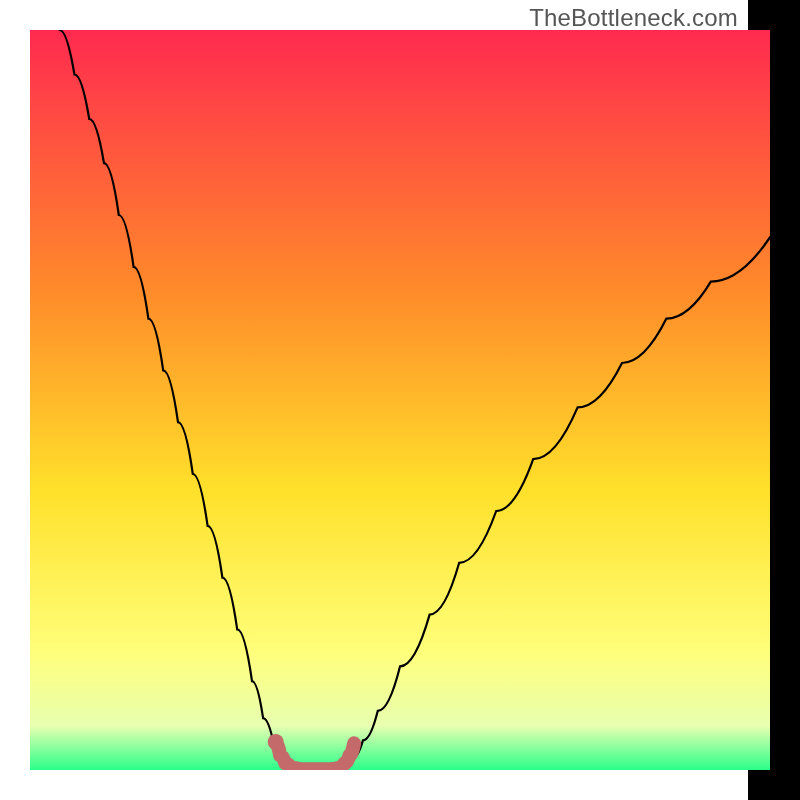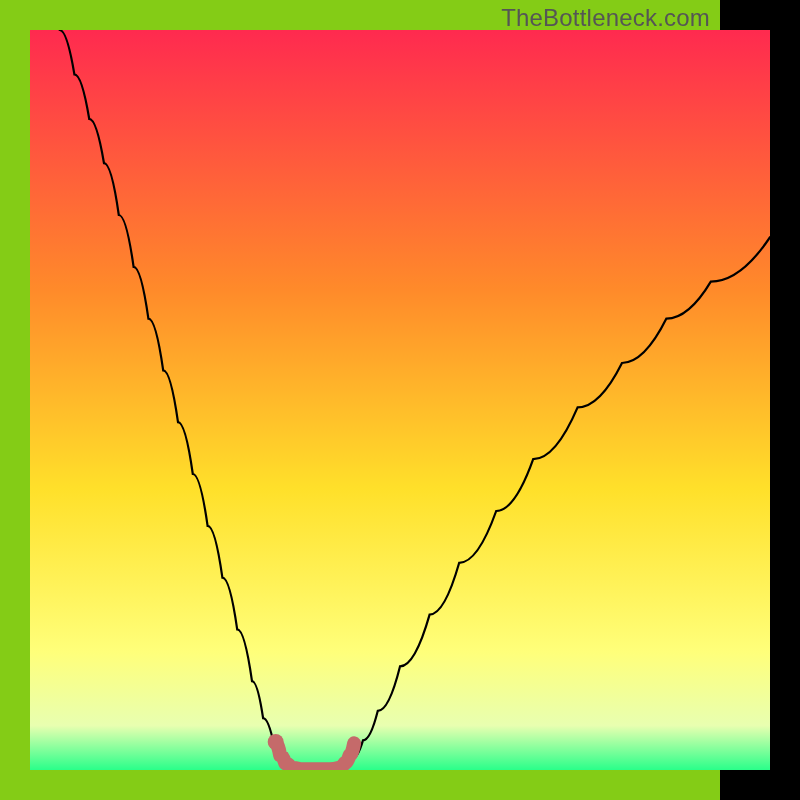--- a/index.html
+++ b/index.html
@@ -9,21 +9,22 @@
     height: 800px;
     background: #000;
     overflow: hidden;
     font-family: Arial, Helvetica, sans-serif;
   }
   .frame {
     position: absolute;
     left: 0; top: 0;
     width: 720px;
     height: 800px;
-    background: #84cc16;
+    background: #ffffff;
+    padding-left: 28px;
   }
   .plot-area {
     position: absolute;
     left: 30px;
     top: 30px;
     width: 740px;
     height: 740px;
     overflow: hidden;
   }
   .watermark {

